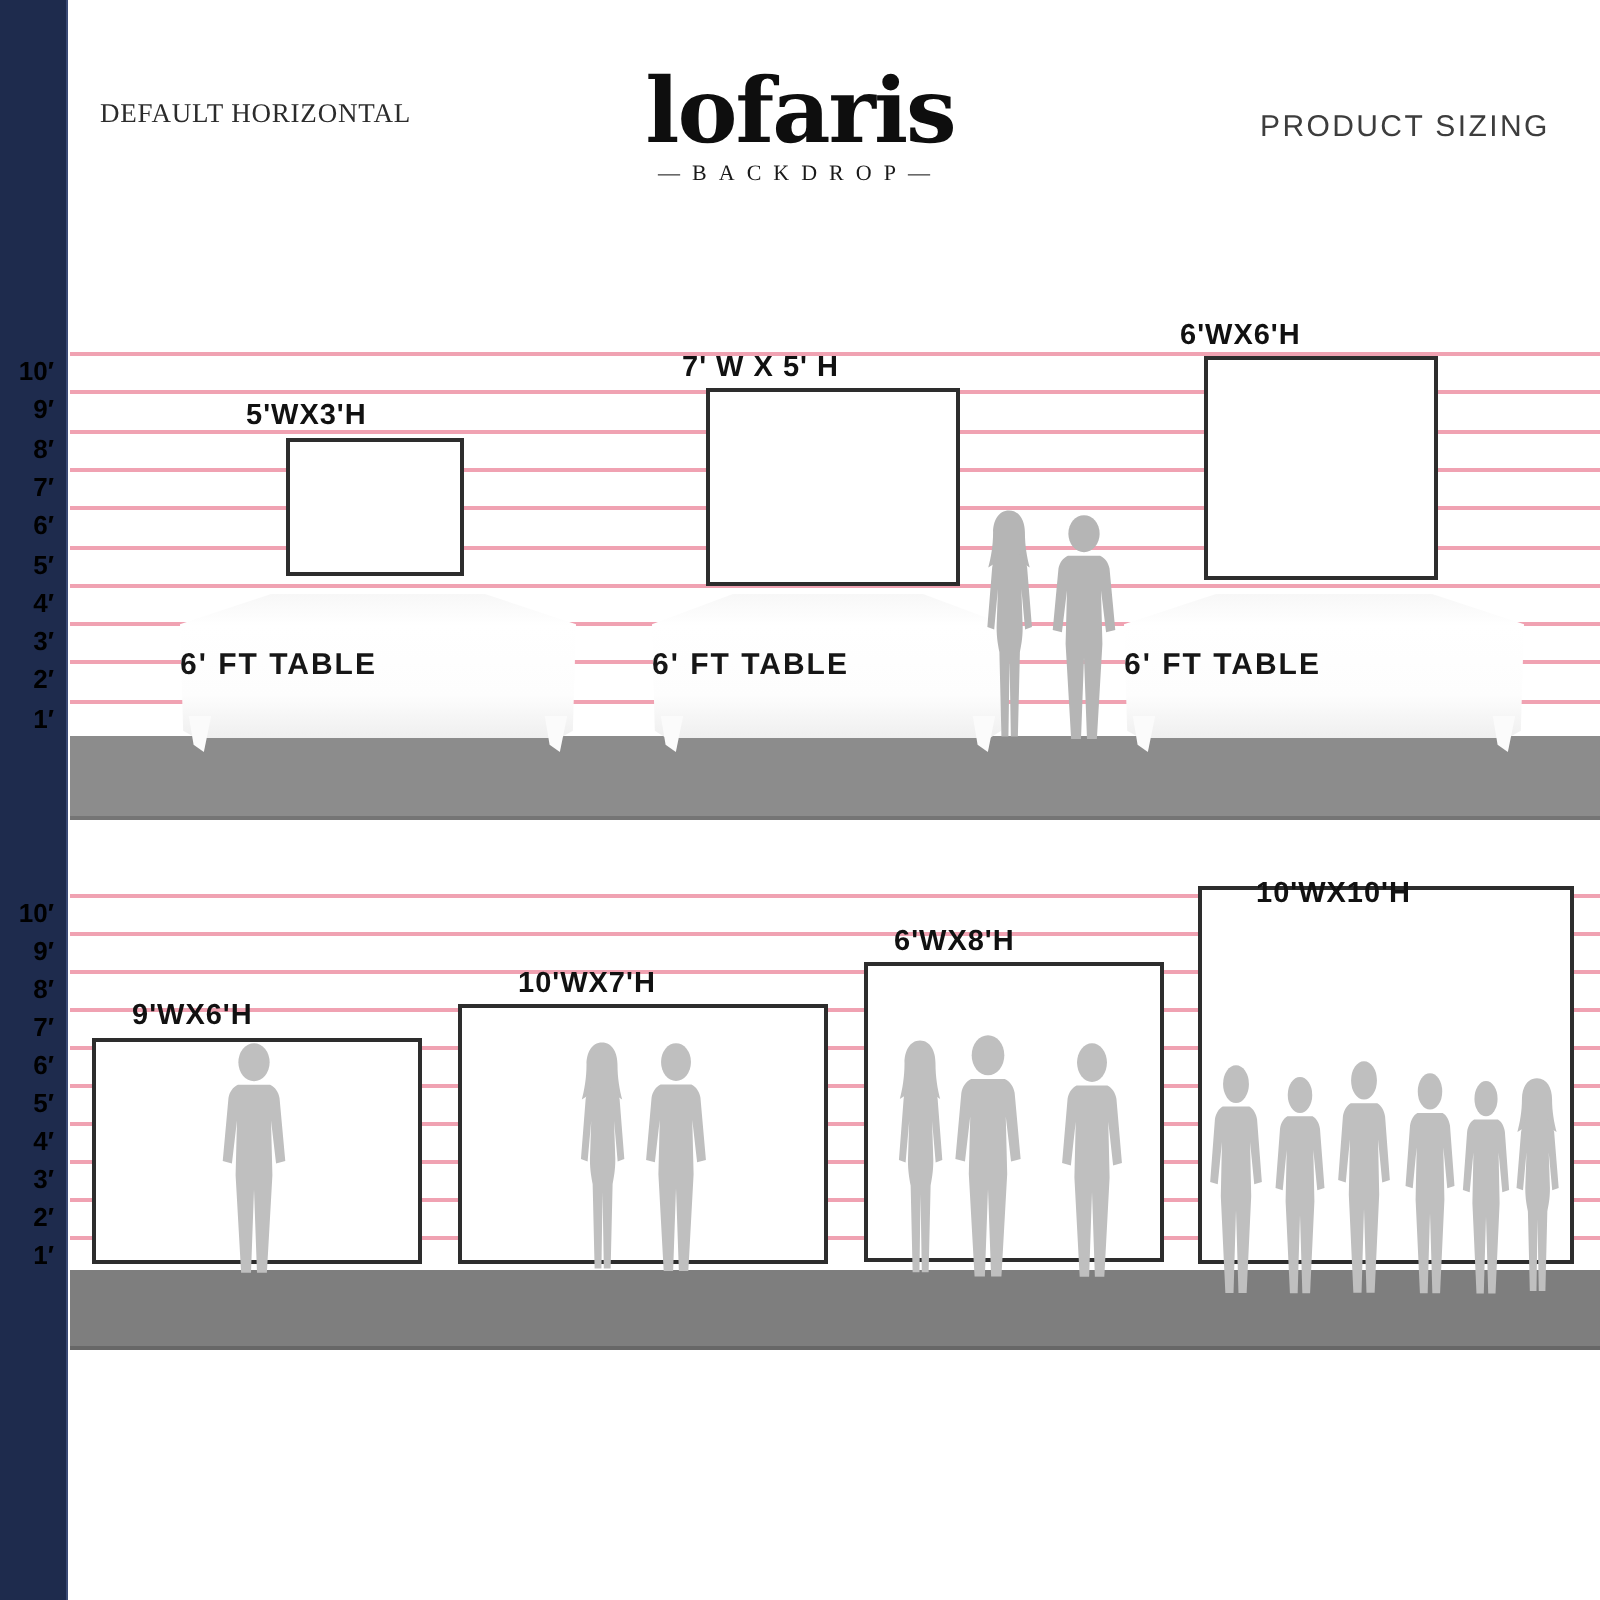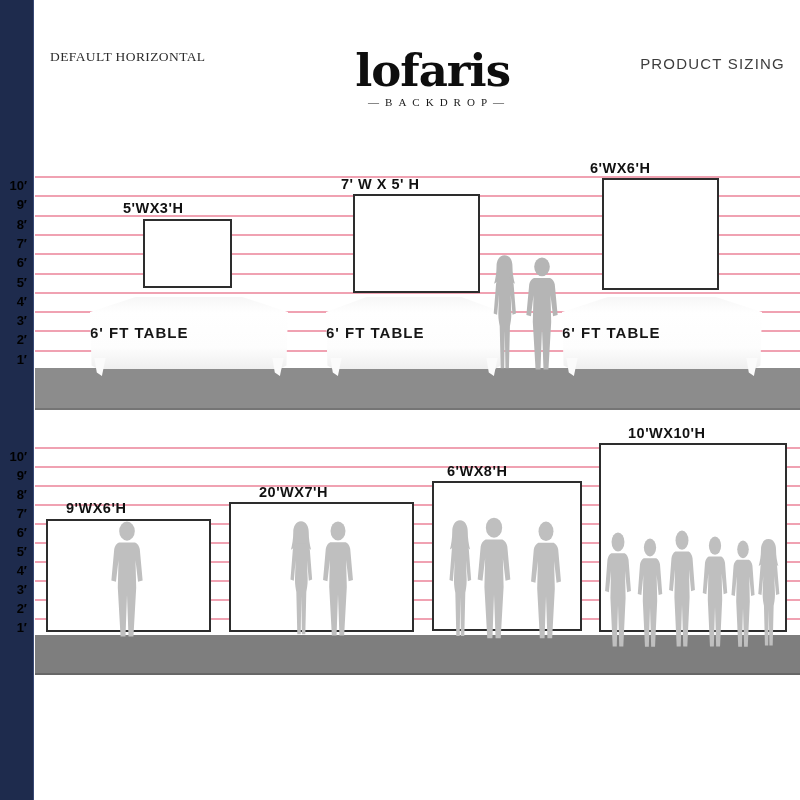--- a/index.html
+++ b/index.html
@@ -4,26 +4,26 @@
 <style>
   html,body{margin:0;padding:0;background:#fff;}
   .canvas{position:relative;width:800px;height:800px;background:#fff;overflow:hidden;
           font-family:"Liberation Sans",sans-serif;padding-left:12px;}
   
   .navy-bar{position:absolute;left:0;top:0;width:33px;height:800px;background:#1e2b4d;
             border-right:1px solid #3a4a75;}
   
   .hdr-left{position:absolute;left:50px;top:47px;font-family:"Liberation Serif",serif;
             font-size:13.5px;line-height:19px;letter-spacing:.4px;color:#2b2b2b;}
-  .logo{position:absolute;left:290px;top:33px;width:220px;text-align:right;margin-top:15px;}
+  .logo{position:absolute;left:290px;top:33px;width:220px;text-align:center;}
   .logo-main{font-family:"DejaVu Serif",serif;font-weight:700;font-size:45px;line-height:46px;
              letter-spacing:-1px;color:#0e0e0e;}
   .logo-sub{margin-top:2px;font-family:"Liberation Serif",serif;font-size:11px;
             letter-spacing:6px;color:#1a1a1a;}
-  .hdr-right{position:absolute;left:630px;top:55px;width:155px;text-align:right;
+  .hdr-right{position:absolute;left:630px;top:55px;width:155px;text-align:left;
              font-size:15px;letter-spacing:1.2px;color:#3d3d3d;}
   
   .pline{position:absolute;left:35px;width:765px;height:2px;background:#ef9aab;opacity:.92;}
   
   .tick{position:absolute;left:0;width:27px;text-align:right;color:#000000;
         font-weight:700;font-size:13px;}
   
   .floor{position:absolute;left:35px;width:765px;}
   .floor-1{top:368px;height:40px;background:#8c8c8c;border-bottom:2px solid #757575;}
   .floor-2{top:635px;height:38px;background:#7e7e7e;border-bottom:2px solid #676767;}
@@ -157,27 +157,27 @@
   <span class="tick" style="top:582px">3′</span>
   <span class="tick" style="top:601px">2′</span>
   <span class="tick" style="top:620px">1′</span>
 
   <div class="floor floor-2"></div>
 
   <div class="bd" style="left:46px;top:519px;width:165px;height:113px"></div>
   <span class="bd-label" style="left:66px;top:500px;width:125px">9'WX6'H</span>
 
   <div class="bd" style="left:229px;top:502px;width:185px;height:130px"></div>
-  <span class="bd-label" style="left:259px;top:484px;width:125px">20'WX7'H</span>
+  <span class="bd-label" style="left:259px;top:484px;width:125px">10'WX7'H</span>
 
   <div class="bd" style="left:432px;top:481px;width:150px;height:150px"></div>
   <span class="bd-label" style="left:447px;top:463px;width:120px">6'WX8'H</span>
 
   <div class="bd" style="left:599px;top:443px;width:188px;height:189px"></div>
-  <span class="bd-label" style="left:628px;top:425px;width:130px">10'WX10'H</span>
+  <span class="bd-label" style="left:628px;top:439px;width:130px">10'WX10'H</span>
 
   <svg class="person" style="left: 104px; top: 521px; position: absolute;" width="46" height="119" preserveAspectRatio="none" viewBox="0 0 40 100">
       <use href="#person-m" xlink:href="#person-m"></use>
     </svg>
 
   <svg class="person" style="left: 283px; top: 520px; position: absolute;" width="36" height="119" preserveAspectRatio="none" viewBox="0 0 40 100">
       <use href="#person-f" xlink:href="#person-f"></use>
     </svg>
   <svg class="person" style="left: 316px; top: 521px; position: absolute;" width="44" height="118" preserveAspectRatio="none" viewBox="0 0 40 100">
       <use href="#person-m" xlink:href="#person-m"></use>

